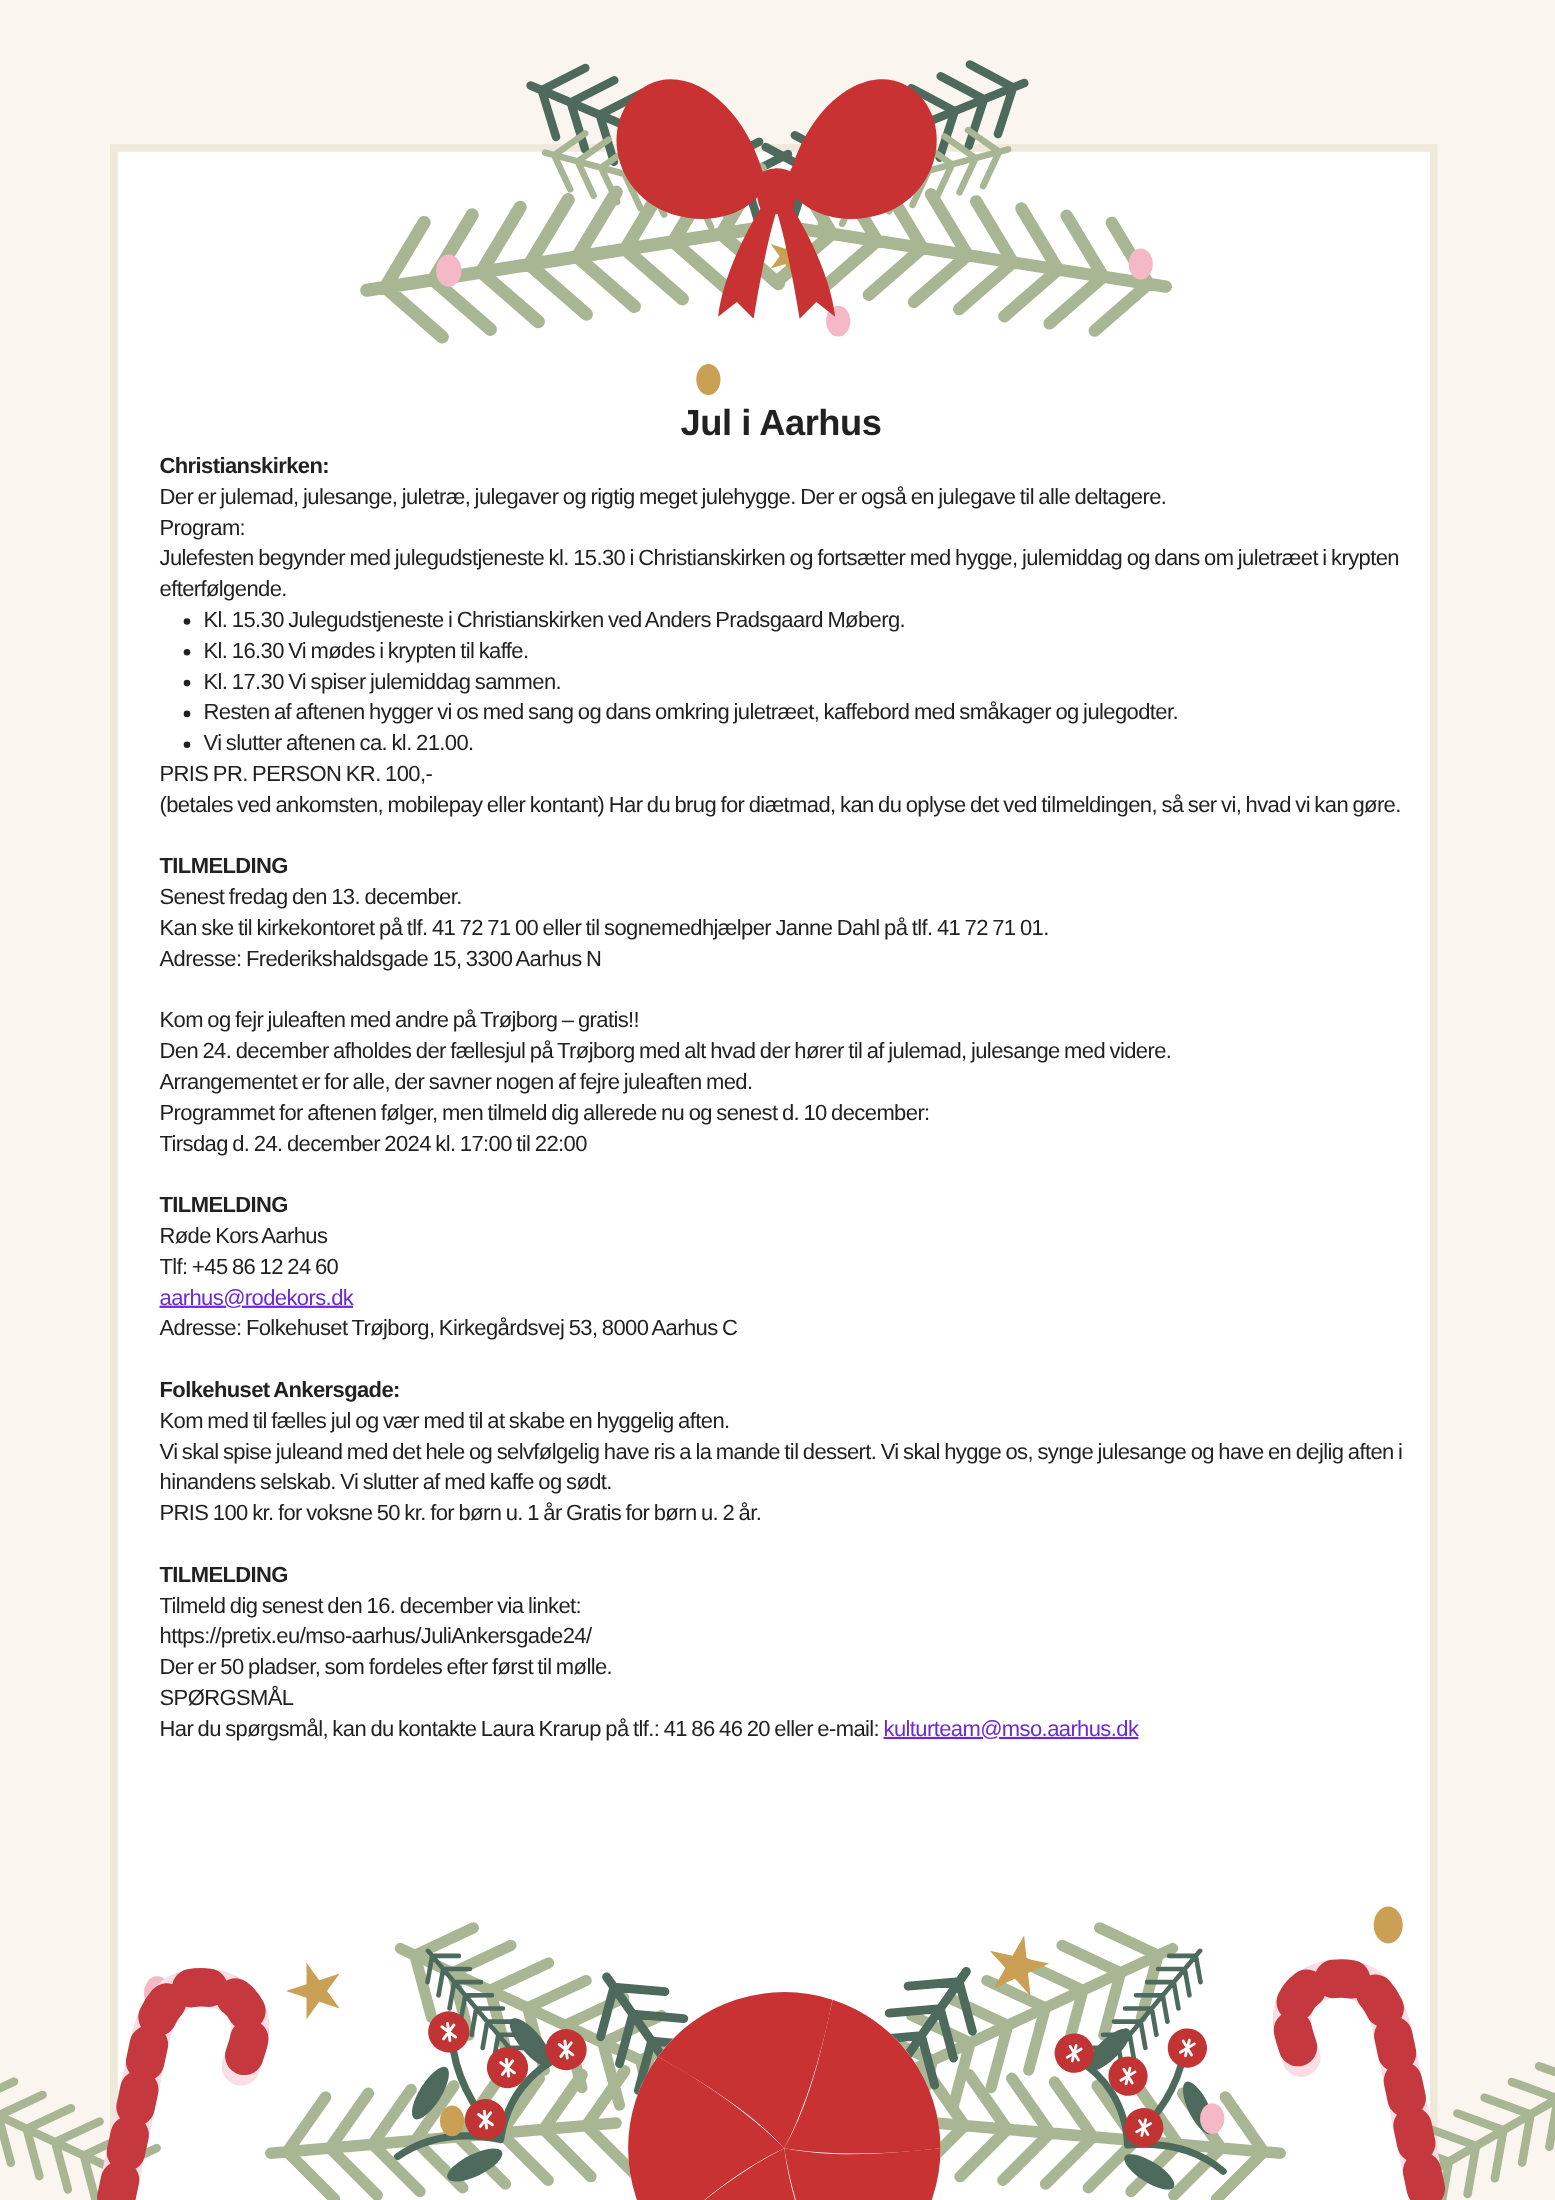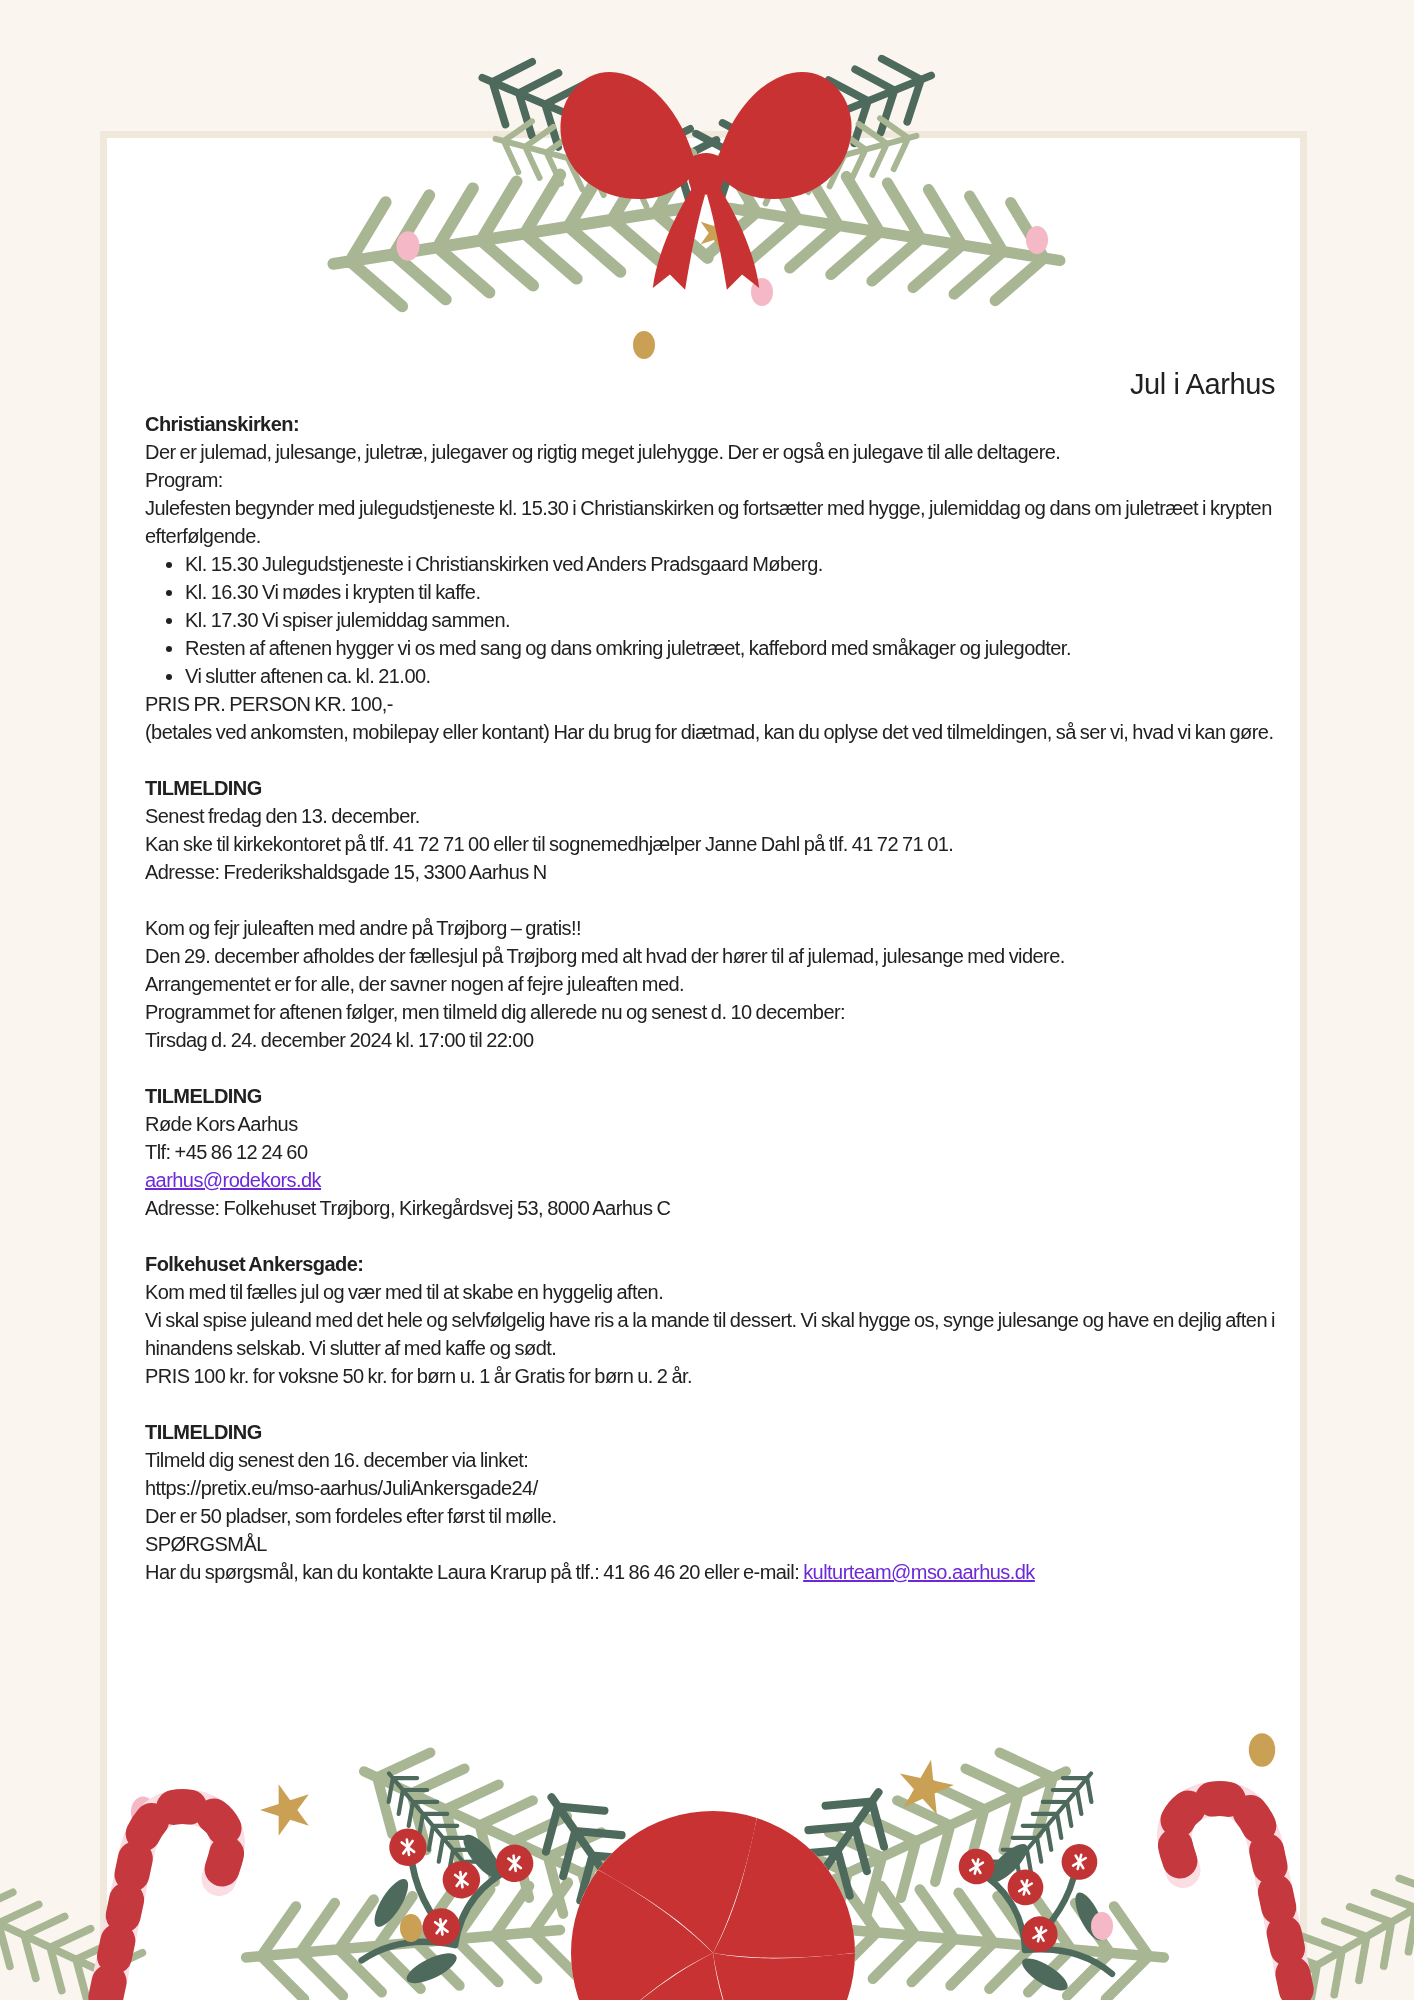--- a/index.html
+++ b/index.html
@@ -12,22 +12,22 @@
   }
   .frame {
     position:absolute; left:100px; top:131px; width:1207px; height:1960px;
     box-sizing:border-box; border:7px solid #f0e8da; background:#ffffff; z-index:1;
   }
   svg.decor { position:absolute; left:0; z-index:2; display:block; }
   #top-decor { top:0; }
   #bottom-decor { top:1670px; }
   .content { position:absolute; left:145px; top:366px; width:1130px; z-index:3; }
   h1 {
-    margin:0 0 8px 0; font-size:29px; line-height:36px; font-weight:normal;
-    text-align:right; letter-spacing:-0.4px;
+    margin:0 0 8px 0; font-size:33px; line-height:36px; font-weight:bold;
+    text-align:center; letter-spacing:-0.4px;
   }
   p, li {
     margin:0; font-size:20px; line-height:28px;
     letter-spacing:-0.55px; word-spacing:-1px;
   }
   .b { font-weight:bold; }
   ul { margin:0; padding:0 0 0 40px; }
   .gap { height:28px; }
   a.link { color:#6d28d9; text-decoration:underline; cursor:pointer; }
 </style>
@@ -94,21 +94,21 @@
     <p class="b">TILMELDING</p>
     <p>Senest fredag den 13. december.</p>
     <p>Kan ske til kirkekontoret på tlf. 41 72 71 00 eller til sognemedhjælper Janne Dahl på tlf. 41 72 71 01.</p>
     <p>Adresse: Frederikshaldsgade 15, 3300 Aarhus N</p>
   </section>
 
   <div class="gap"></div>
 
   <section>
     <p>Kom og fejr juleaften med andre på Trøjborg – gratis!!</p>
-    <p>Den 29. december afholdes der fællesjul på Trøjborg med alt hvad der hører til af julemad, julesange med videre.</p>
+    <p>Den 24. december afholdes der fællesjul på Trøjborg med alt hvad der hører til af julemad, julesange med videre.</p>
     <p>Arrangementet er for alle, der savner nogen af fejre juleaften med.</p>
     <p>Programmet for aftenen følger, men tilmeld dig allerede nu og senest d. 10 december:</p>
     <p>Tirsdag d. 24. december 2024 kl. 17:00 til 22:00</p>
   </section>
 
   <div class="gap"></div>
 
   <section>
     <p class="b">TILMELDING</p>
     <p>Røde Kors Aarhus</p>

